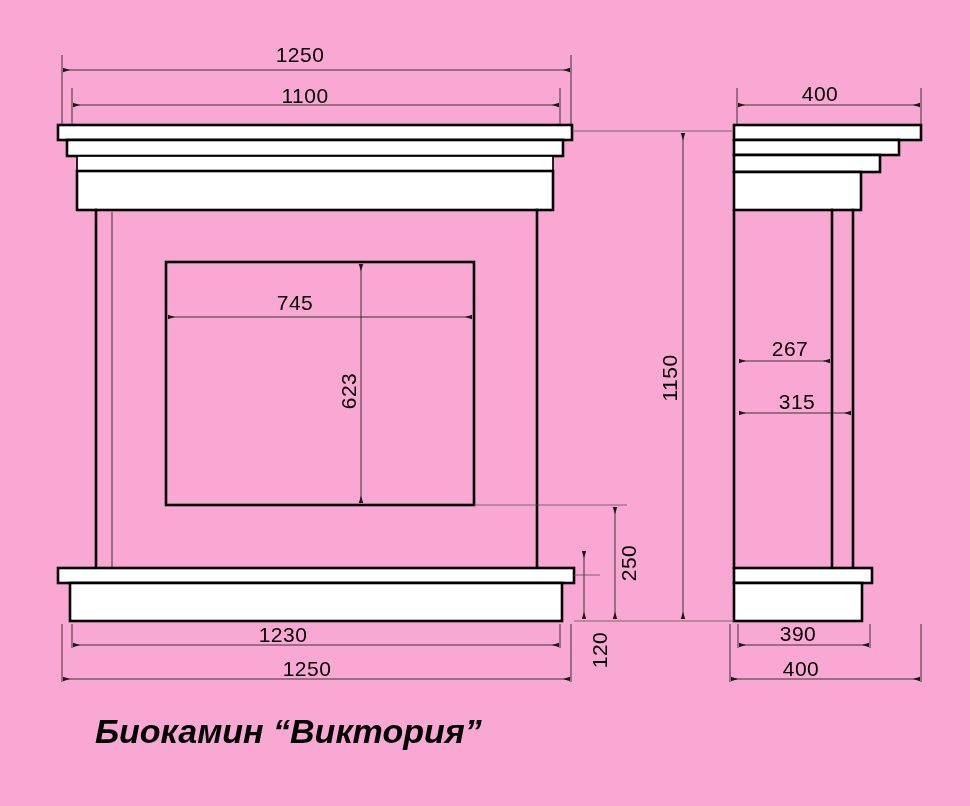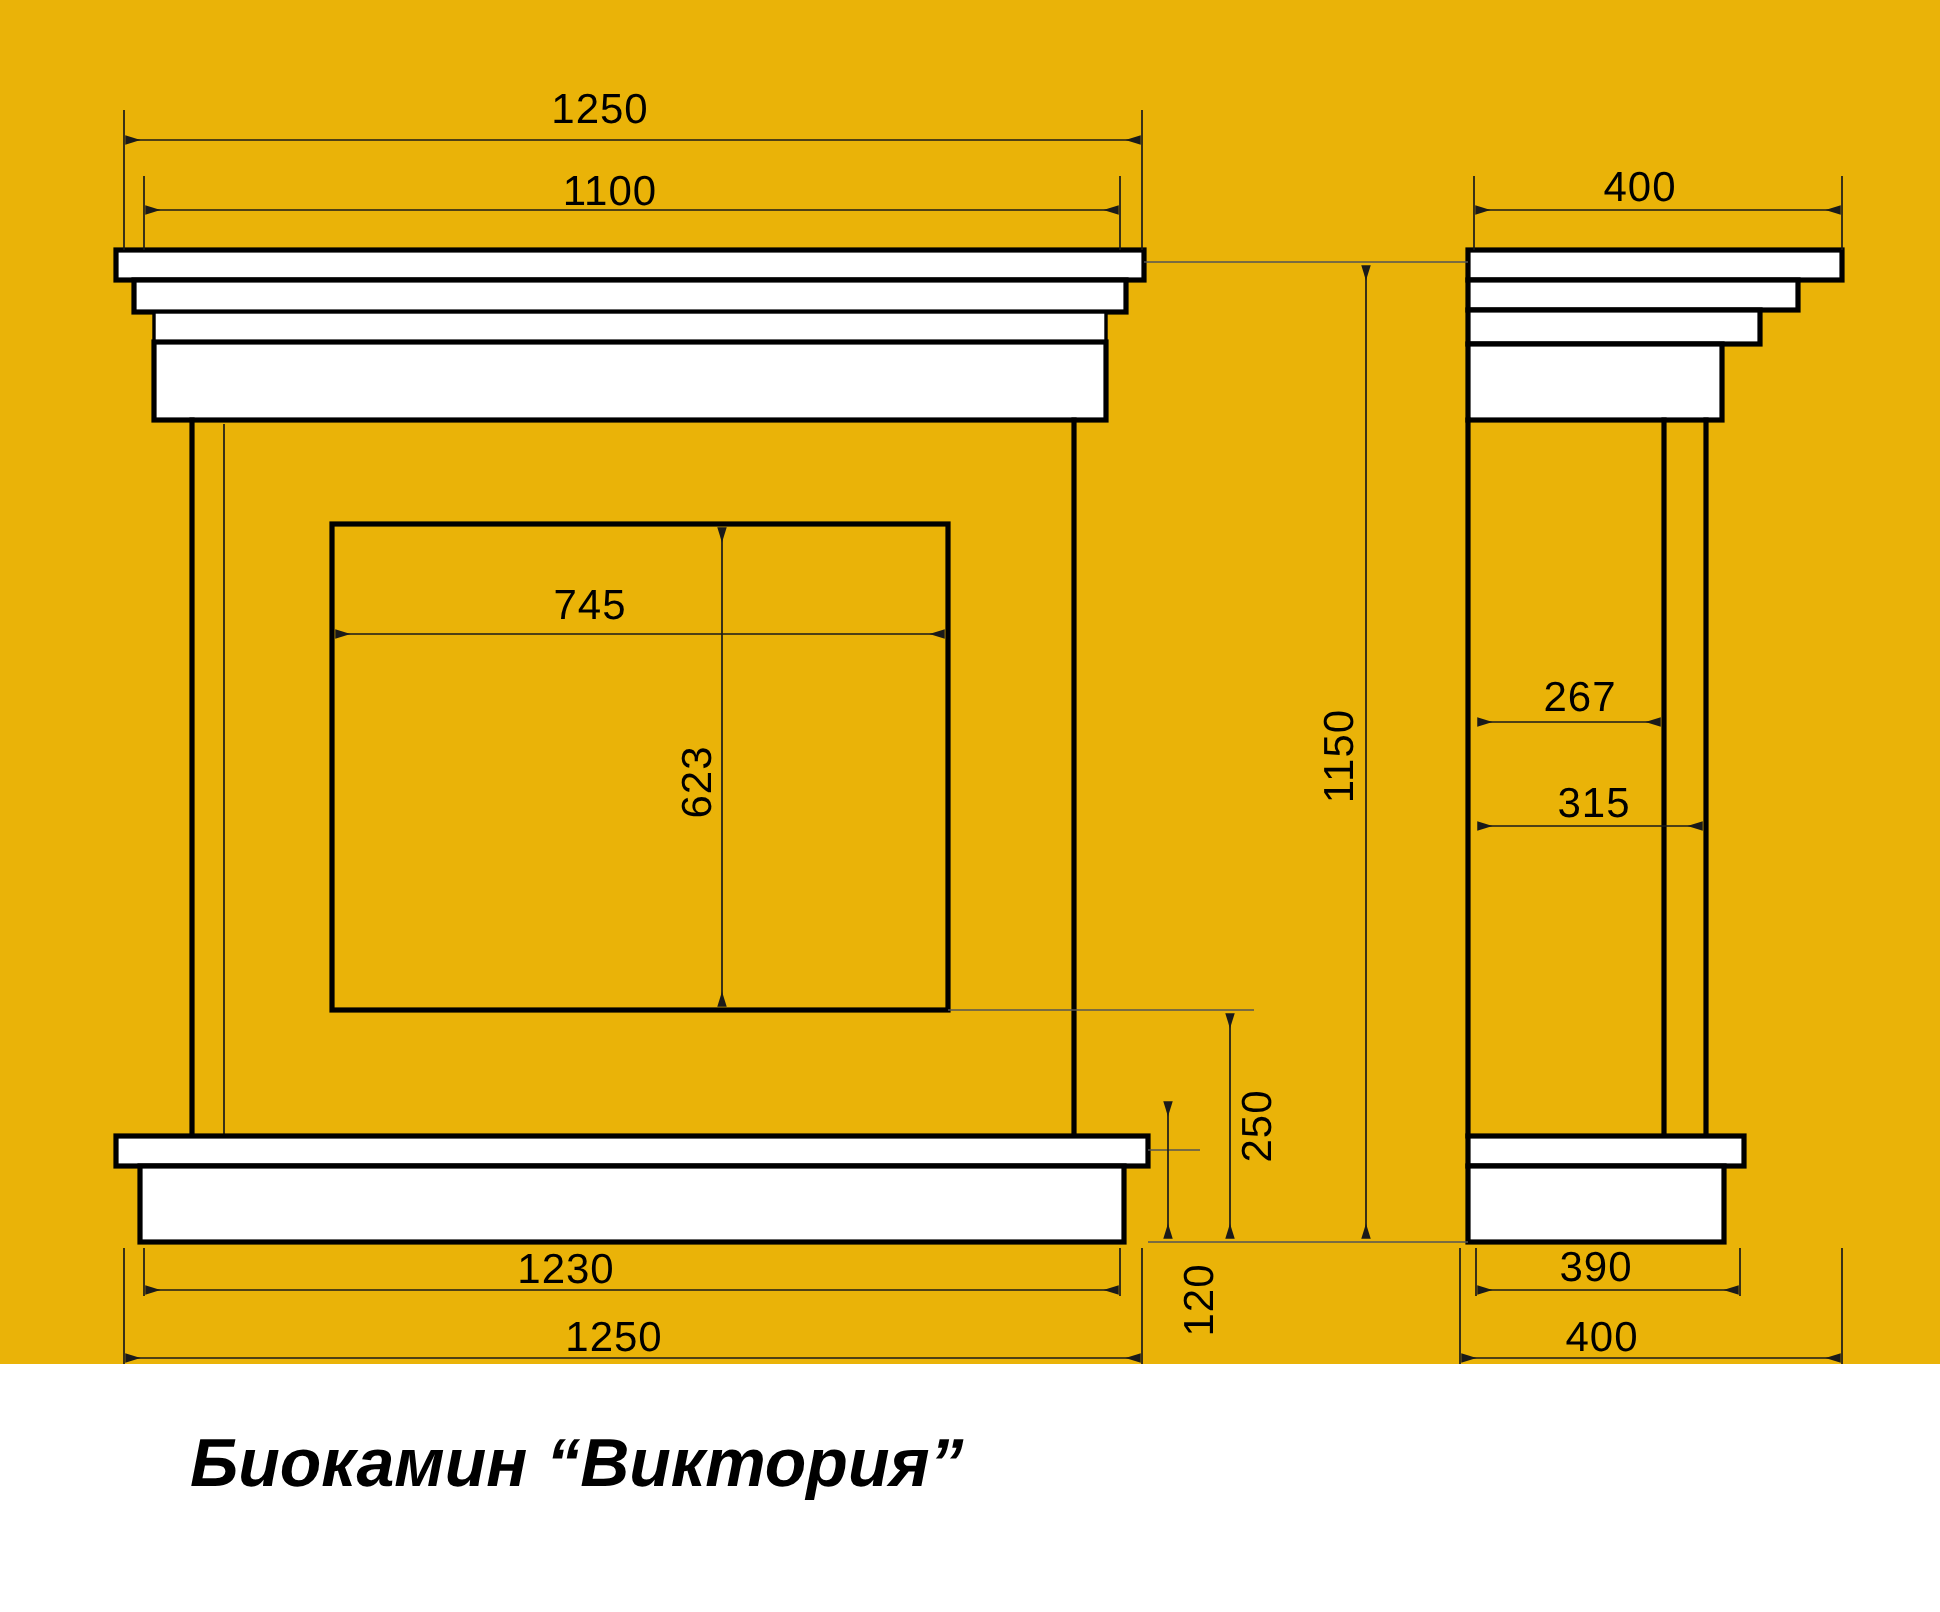--- a/index.html
+++ b/index.html
@@ -10,22 +10,22 @@
   }
   body {
     width: 970px;
     height: 806px;
     font-family: "Liberation Sans", sans-serif;
     overflow: hidden;
   }
   #drawing-root {
     position: relative;
     width: 970px;
-    height: 682px;
-    background: #eab308;
+    height: 806px;
+    background: #f9a8d4;
   }
   svg#blueprint {
     display: block;
     width: 970px;
     height: 806px;
   }
   
   .outline {
     fill: none;
     stroke: #000000;

